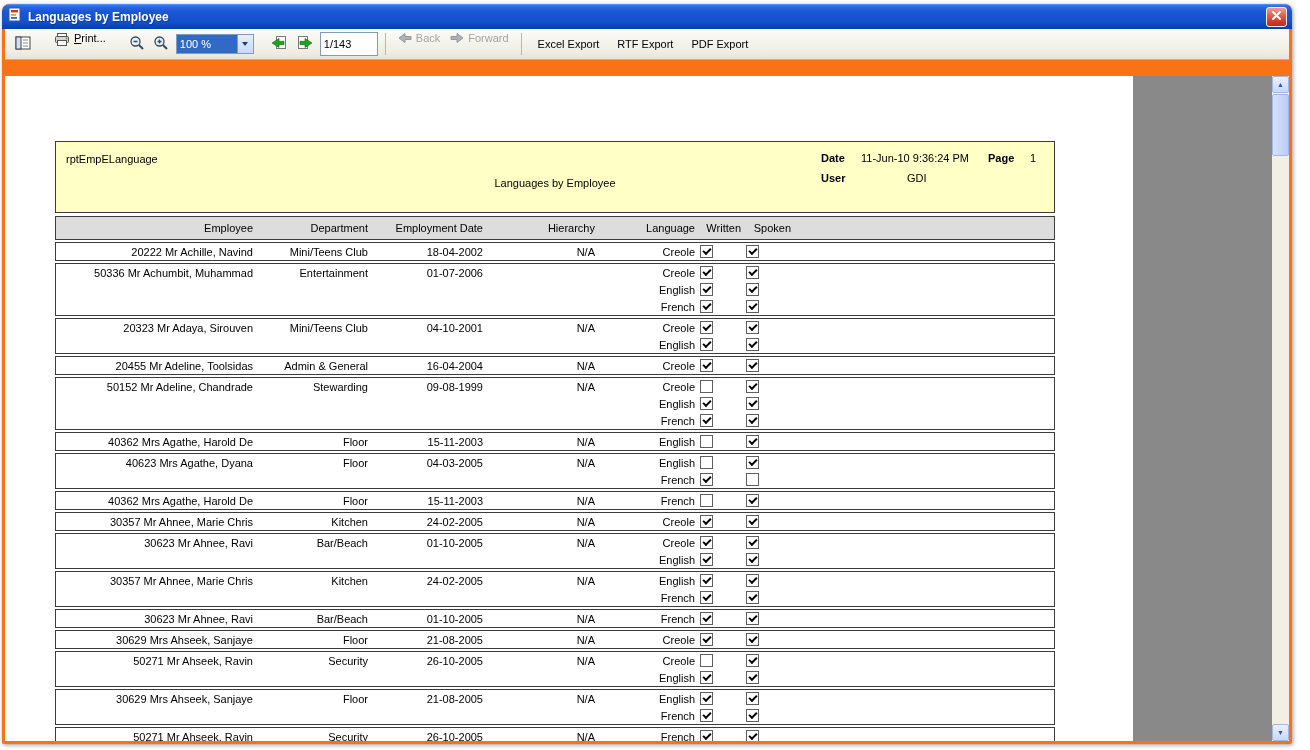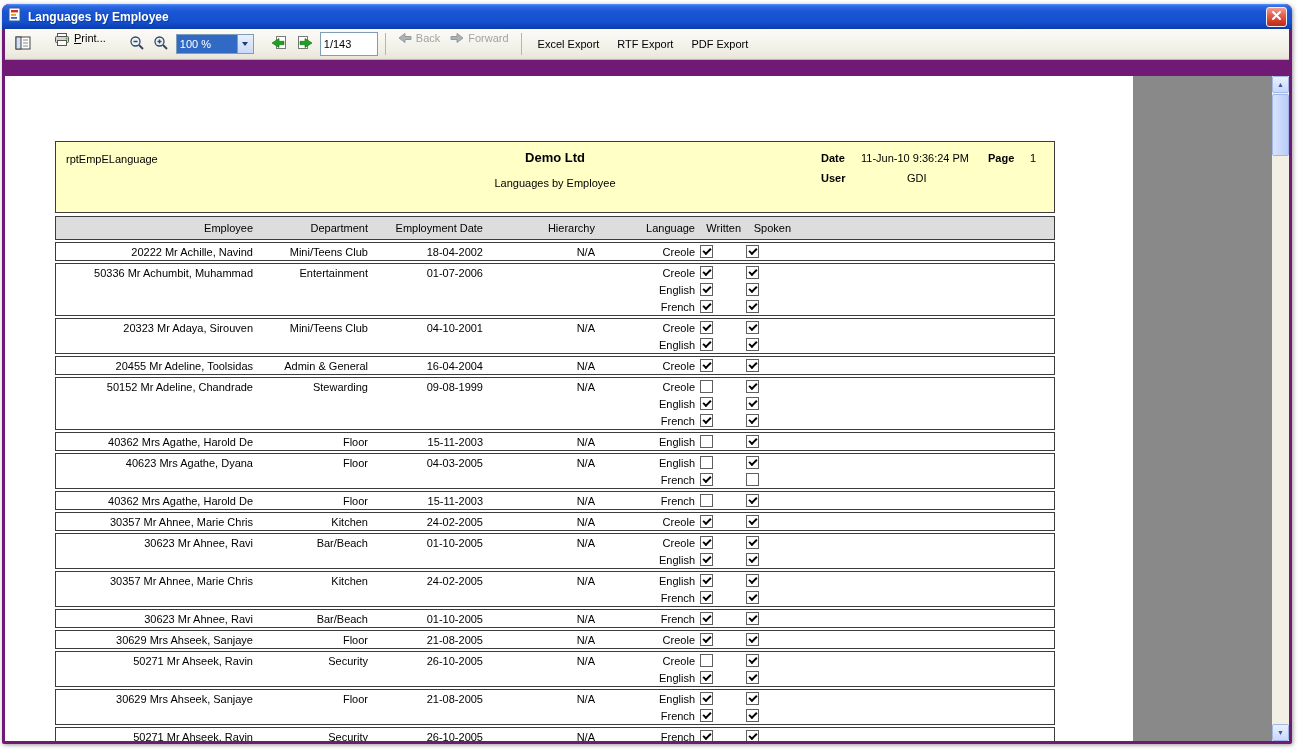--- a/index.html
+++ b/index.html
@@ -2,21 +2,21 @@
 <html><head>
 <meta charset="utf-8">
 <title>Languages by Employee</title>
 <style>
   html,body{margin:0;padding:0;width:1310px;height:750px;background:#fff;
     font-family:"Liberation Sans",sans-serif;}
   *{box-sizing:border-box;}
   button{font-family:"Liberation Sans",sans-serif;background:none;border:none;padding:0;cursor:default;}
 
   
-  .window{position:absolute;top:4px;left:2px;width:1290px;height:740px;background:#701a75;
+  .window{position:absolute;top:4px;left:2px;width:1290px;height:740px;background:#f97316;
     border-radius:7px 7px 2px 2px;padding:0 3px 3px;display:flex;flex-direction:column;
     box-shadow:1px 1px 4px rgba(0,0,0,.4);overflow:hidden;}
   .titlebar{flex:0 0 25px;margin:0 -3px;border-radius:7px 7px 0 0;
     background:linear-gradient(180deg,#5B94F5 0%,#2E6BE5 8%,#1A55D4 32%,#1550CE 72%,#0B3FB4 96%,#0A3AA8 100%);
     display:flex;align-items:center;padding:0 5px;}
   .win-title{color:#fff;font-weight:bold;font-size:12px;margin-left:5px;flex:1;
     text-shadow:1px 1px 1px #0A3A9A;white-space:nowrap;}
   .close-btn{width:21px;height:20px;border-radius:3px;border:1px solid #F0F0F0;
     background:linear-gradient(180deg,#F59A8F 0%,#E4614F 40%,#CC3826 80%,#B52F1F 100%);
     display:flex;align-items:center;justify-content:center;}
@@ -193,21 +193,20 @@
     <button class="tb-text">Excel Export</button>
     <button class="tb-text">RTF Export</button>
     <button class="tb-text">PDF Export</button>
   </div>
 
   <div class="content">
     <div class="page">
 
       <div class="report-box">
         <span class="rpt-id">rptEmpELanguage</span>
-        <div class="rpt-company">Demo Ltd</div>
         <div class="rpt-subtitle">Languages by Employee</div>
         <div class="rpt-right">
           <span class="bold">Date</span>
           <span>11-Jun-10 9:36:24 PM</span>
           <span class="bold">Page</span>
           <span>1</span>
           <span class="bold">User</span>
           <span class="user-val">GDI</span>
           <span></span>
             <span></span>

